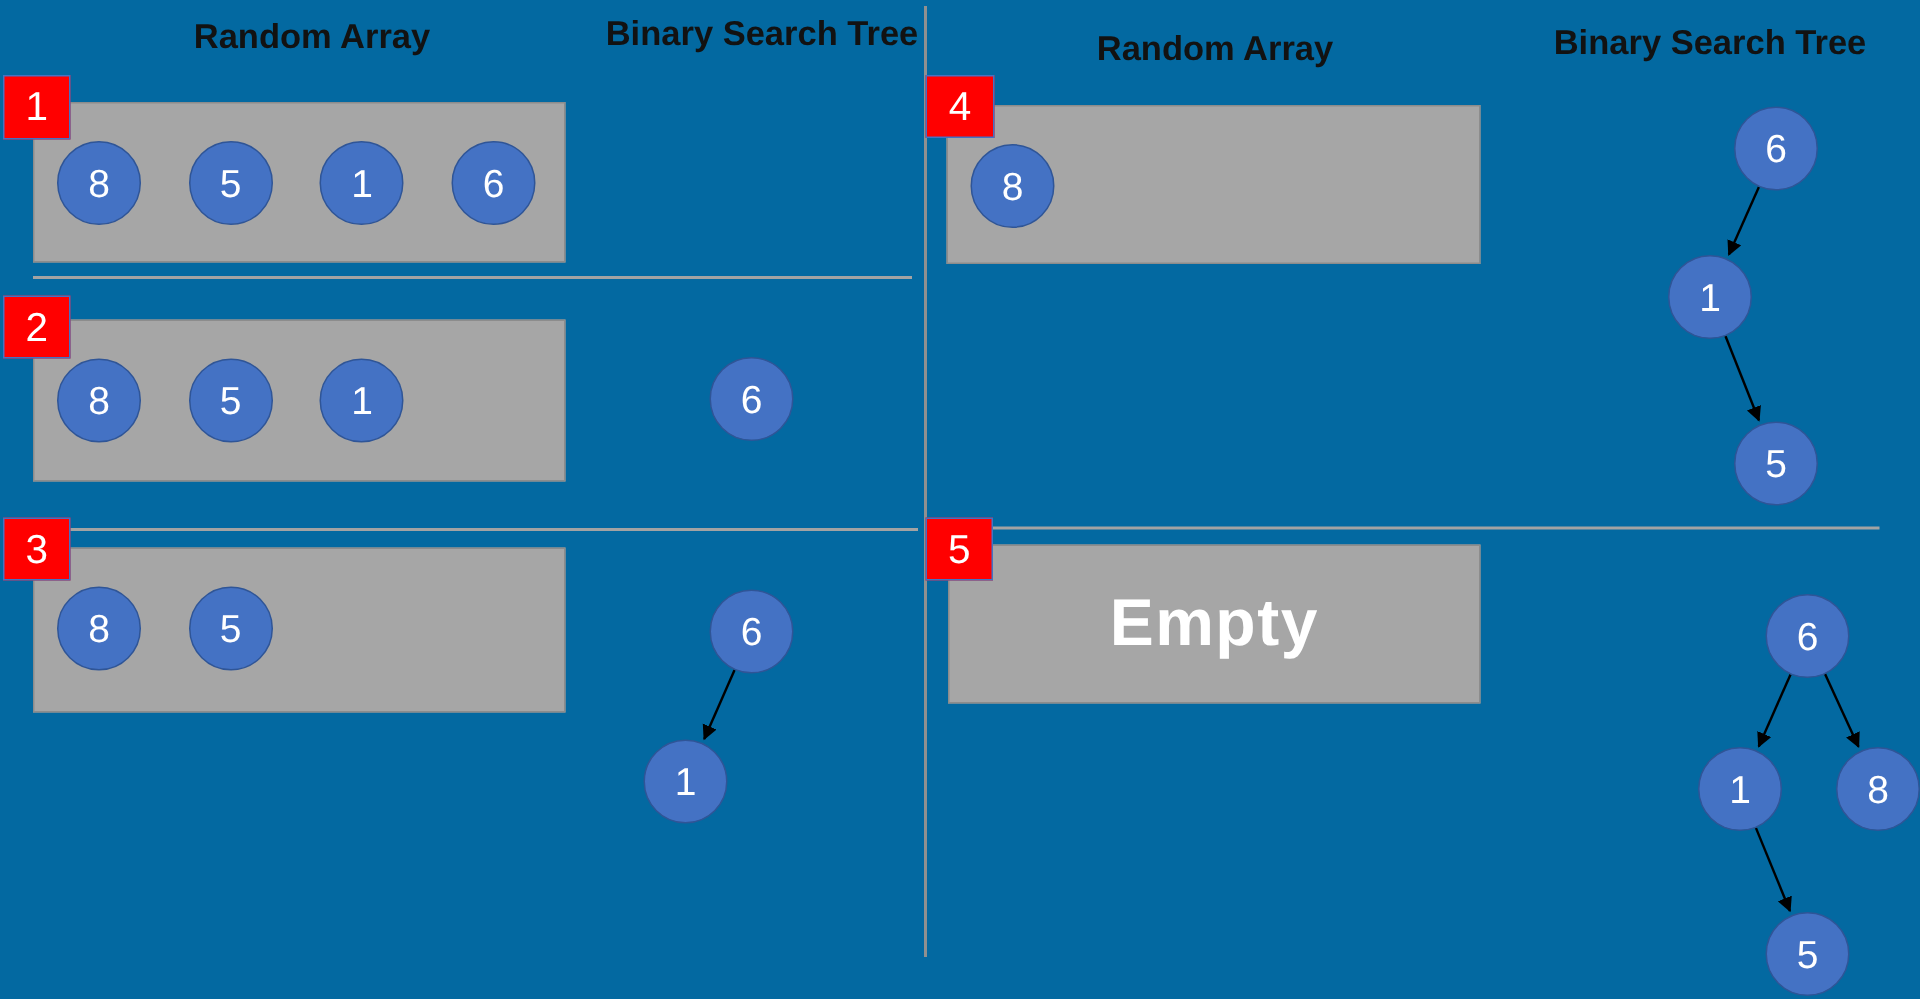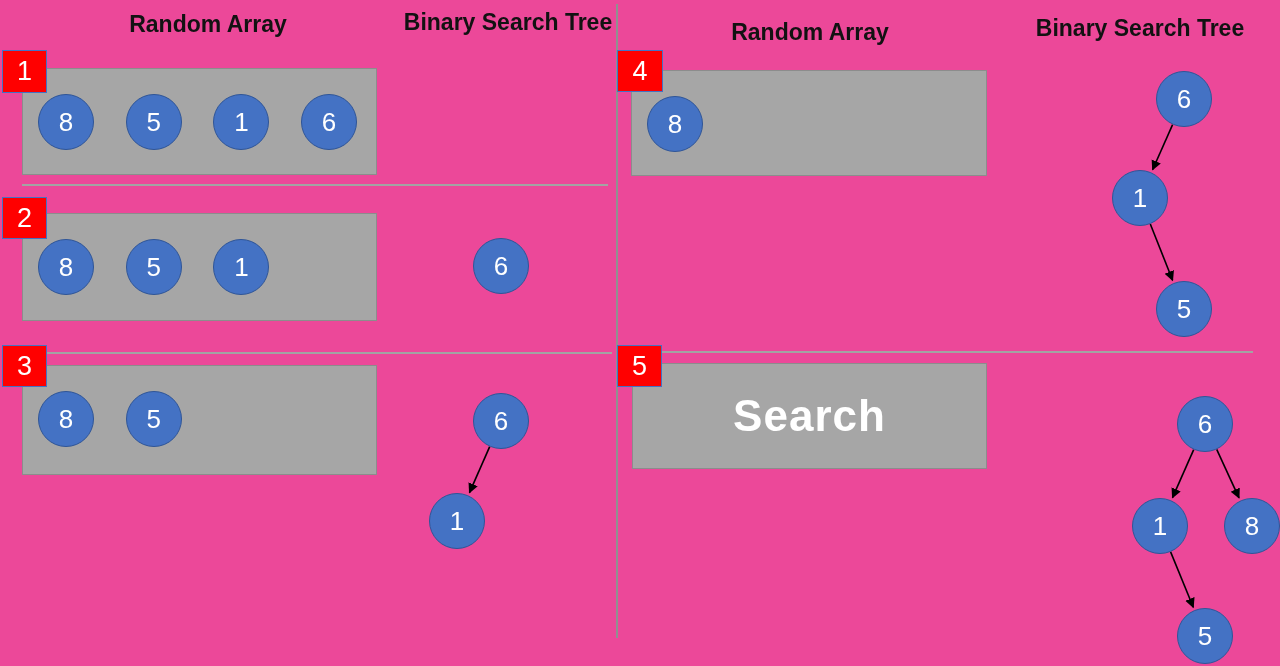--- a/index.html
+++ b/index.html
@@ -1,17 +1,17 @@
 <!DOCTYPE html>
 <html style="--node-fill: #4472C4; --node-border: #2F5597; --node-text: #FFFFFF; --array-fill: #A6A6A6; --array-border: #8C8C8C; --badge-fill: #FF0000; --badge-border: #4472C4; --badge-text: #FFFFFF; --empty-text: #FFFFFF; --divider: #909090; --arrow: #000000; --header-text: #121212;"><head>
 <meta charset="utf-8">
 <style>
   html,body { margin:0; padding:0; background:#ffffff; }
   .canvas {
-    position:relative; width:1280px; height:666px; background:#ec4899; overflow:hidden;
+    position:relative; width:1280px; height:666px; background:#0369a1; overflow:hidden;
     font-family:"Liberation Sans","DejaVu Sans",sans-serif;
   }
   .header {
     position:absolute; transform:translateX(-50%);
     font-weight:700; font-size:23px; color:var(--header-text,#121212); white-space:nowrap;
   }
   .h-left-ra  { left:208px;  top:11px; }
   .h-left-bst { left:508px;  top:9px;  }
   .h-right-ra { left:810px;  top:19px; }
   .h-right-bst{ left:1140px; top:15px; }
@@ -94,20 +94,20 @@
       <div class="node" style="left: 473px; top: 393px;">6</div>
       <div class="node" style="left: 429px; top: 493px;">1</div>
       <div class="badge" style="left: 617px; top: 50px; width: 46px; height: 42px;">4</div>
       <div class="array-box" style="left: 631px; top: 70px; width: 356px; height: 106px;"></div>
       <div class="node" style="left: 647px; top: 96px;">8</div>
       <div class="node" style="left: 1156px; top: 71px;">6</div>
       <div class="node" style="left: 1112px; top: 170px;">1</div>
       <div class="node" style="left: 1156px; top: 281px;">5</div>
       <div class="badge" style="left: 617px; top: 345px; width: 45px; height: 42px;">5</div>
       <div class="array-box" style="left: 632px; top: 363px; width: 355px; height: 106px;">
-        <div class="empty-label">Search</div>
+        <div class="empty-label">Empty</div>
       </div>
       <div class="node" style="left: 1177px; top: 396px;">6</div>
       <div class="node" style="left: 1132px; top: 498px;">1</div>
       <div class="node" style="left: 1224px; top: 498px;">8</div>
       <div class="node" style="left: 1177px; top: 608px;">5</div>
     </div>
 </div>
 
 </body></html>

